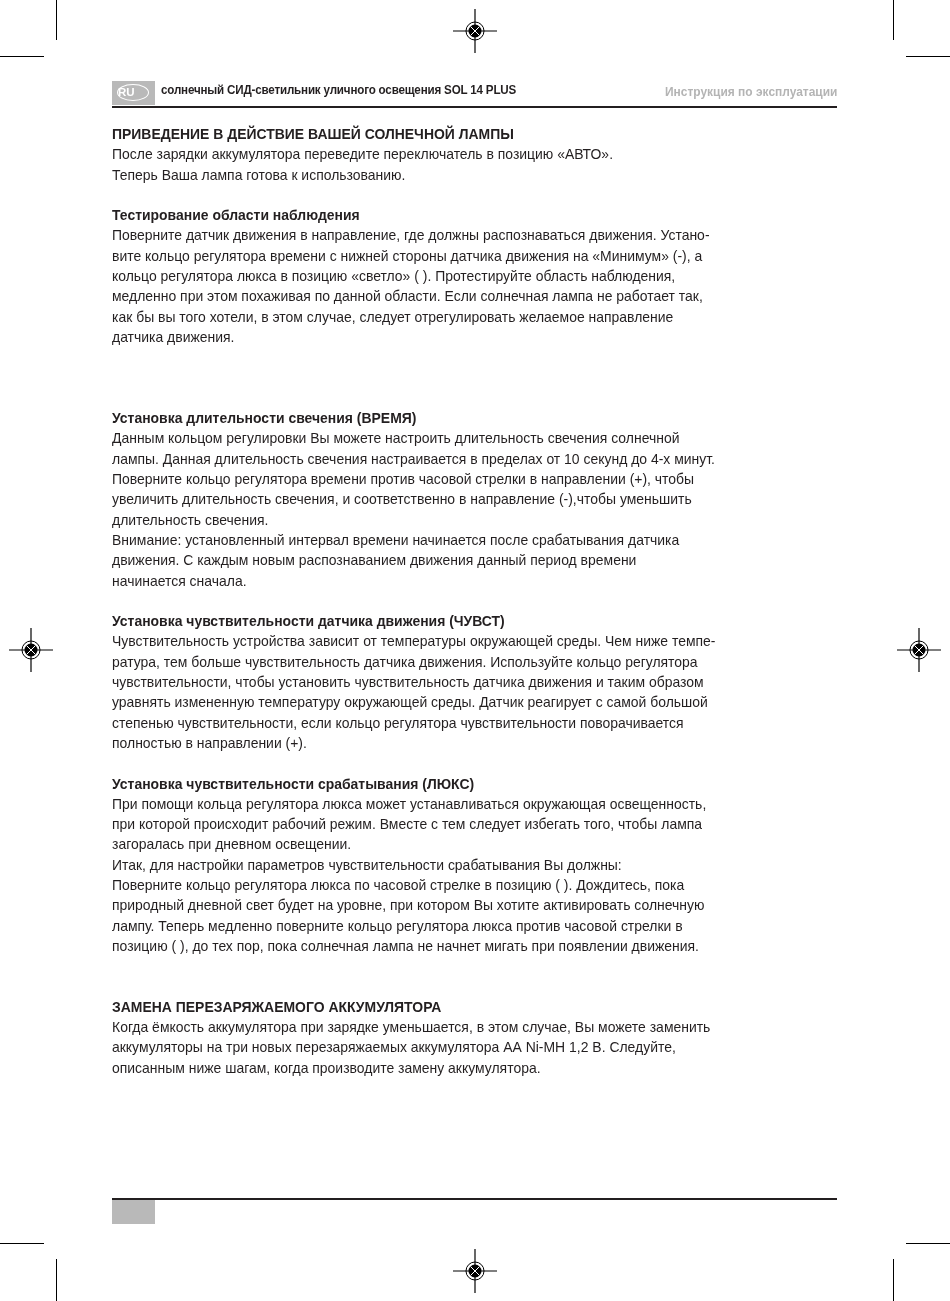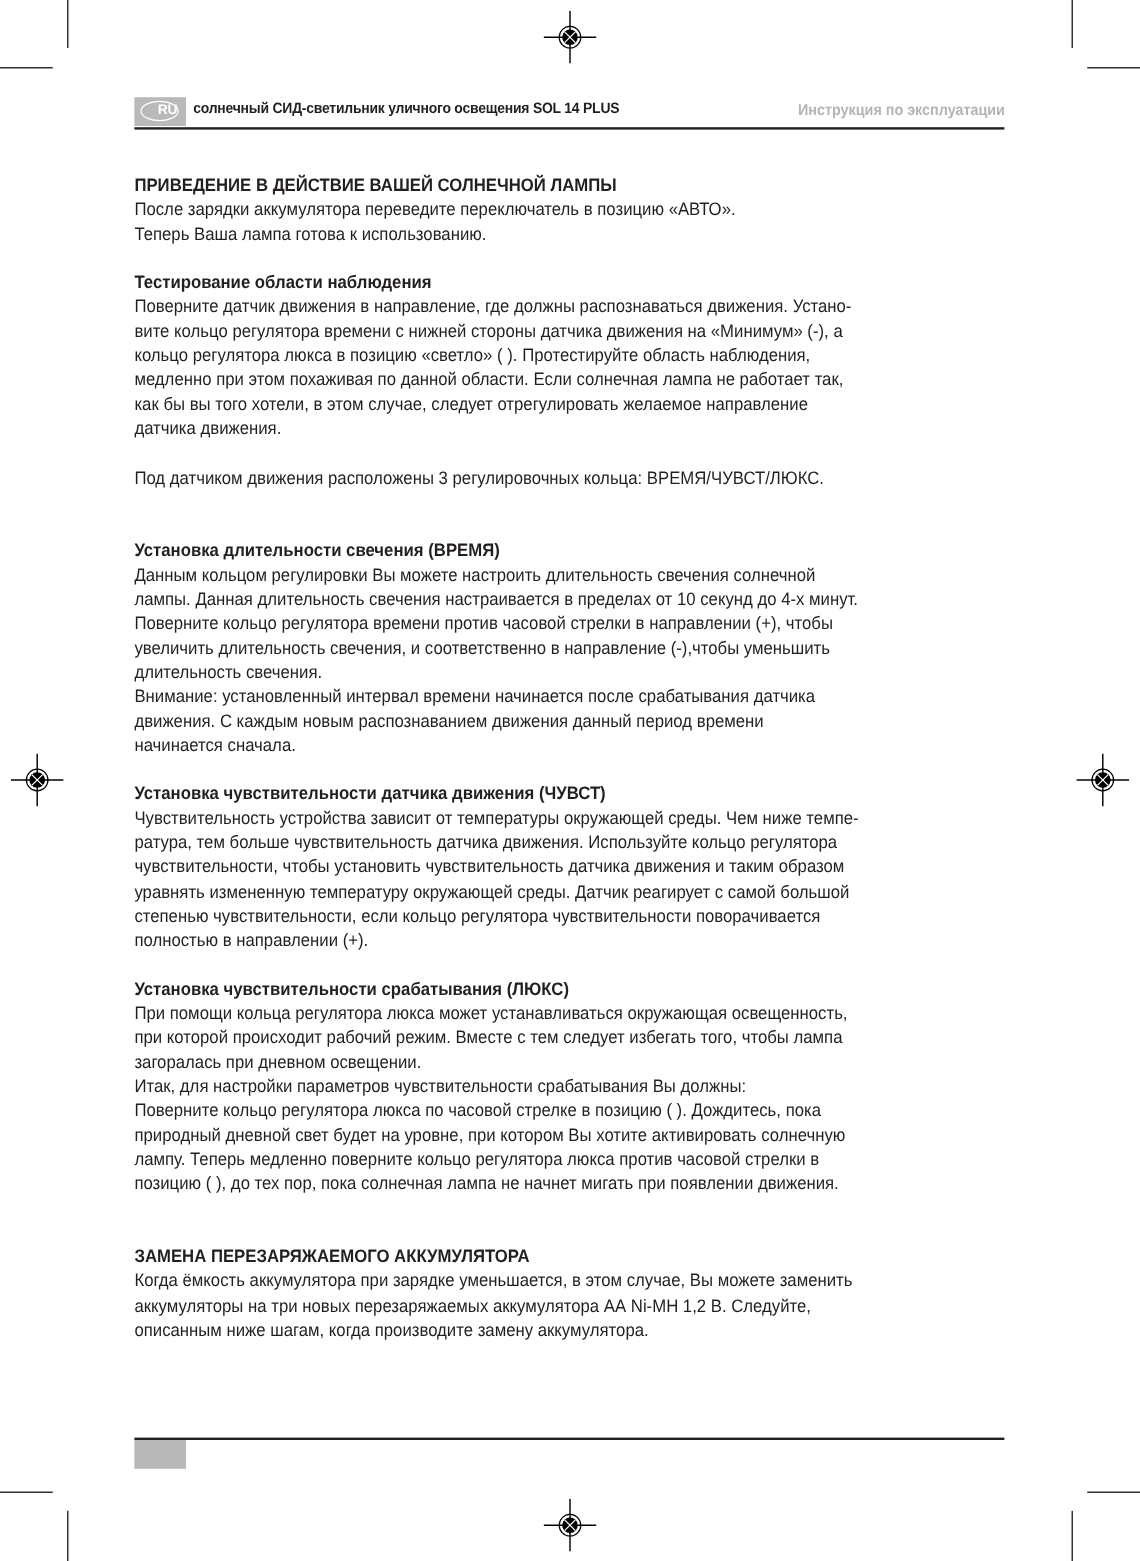--- a/index.html
+++ b/index.html
@@ -4,27 +4,27 @@
 <style>
   html, body { margin:0; padding:0; background:#ffffff; }
   body { width:950px; height:1301px; position:relative; overflow:hidden;
          font-family:"Liberation Sans", "DejaVu Sans", sans-serif; color:#231f20; }
   .crop { position:absolute; background:#000; }
   .reg { position:absolute; width:44px; height:44px; }
   .header { position:absolute; left:112px; top:81px; width:725px; height:24px; }
   .badge { position:absolute; left:0; top:0; width:43px; height:24px; background:#b9b9b9; }
   .badge-oval { position:absolute; left:5px; top:3px; width:32px; height:17px; border:1.5px solid #fff;
                 border-radius:50%; box-sizing:border-box; color:#fff; font-size:11.5px; font-weight:bold;
-                text-align:right; line-height:14px; }
+                text-align:left; line-height:14px; }
   .doc-title { position:absolute; left:49px; top:2px; font-size:12.5px; font-weight:bold; color:#231f20;
                letter-spacing:-0.2px; white-space:nowrap; transform:scaleX(0.93); transform-origin:left; }
   .doc-sub { position:absolute; right:0; top:3px; font-size:13px; font-weight:bold; color:#b4b4b4;
              white-space:nowrap; transform:scaleX(0.92); transform-origin:right; }
   .hrule { position:absolute; left:112px; width:725px; height:1.5px; background:#231f20; }
-  .content { position:absolute; left:112px; top:145px; width:730px; font-size:15px; line-height:20.3px; }
+  .content { position:absolute; left:112px; top:124px; width:730px; font-size:15px; line-height:20.3px; }
   .content p { margin:0; white-space:nowrap; transform:scaleX(0.93); transform-origin:left; }
   .h { font-weight:bold; }
   .gap { height:20.3px; }
   .footer-block { position:absolute; left:112px; top:1200px; width:43px; height:24px; background:#b9b9b9; }
 </style>
 </head>
 <body>
 
 <div class="crop" style="left:56px;top:0;width:1px;height:40px;"></div>
 <div class="crop" style="left:0;top:56px;width:44px;height:1px;"></div>
@@ -87,23 +87,20 @@
   <section>
     <p class="h">Тестирование области наблюдения</p>
     <p>Поверните датчик движения в направление, где должны распознаваться движения. Устано-</p>
     <p>вите кольцо регулятора времени с нижней стороны датчика движения на «Минимум» (-), а</p>
     <p>кольцо регулятора люкса в позицию «светло» (    ). Протестируйте область наблюдения,</p>
     <p>медленно при этом похаживая по данной области. Если солнечная лампа не работает так,</p>
     <p>как бы вы того хотели, в этом случае, следует отрегулировать желаемое направление</p>
     <p>датчика движения.</p>
   </section>
   <div class="gap"></div>
-  <section>
-    <p>Под датчиком движения расположены 3 регулировочных кольца: ВРЕМЯ/ЧУВСТ/ЛЮКС.</p>
-  </section>
   <div class="gap"></div>
   <div class="gap"></div>
   <section>
     <p class="h">Установка длительности свечения (ВРЕМЯ)</p>
     <p>Данным кольцом регулировки Вы можете настроить длительность свечения солнечной</p>
     <p>лампы. Данная длительность свечения настраивается в пределах от 10 секунд до 4-х минут.</p>
     <p>Поверните кольцо регулятора времени против часовой стрелки в направлении (+), чтобы</p>
     <p>увеличить длительность свечения, и соответственно в направление (-),чтобы уменьшить</p>
     <p>длительность свечения.</p>
     <p>Внимание: установленный интервал времени начинается после срабатывания датчика</p>

